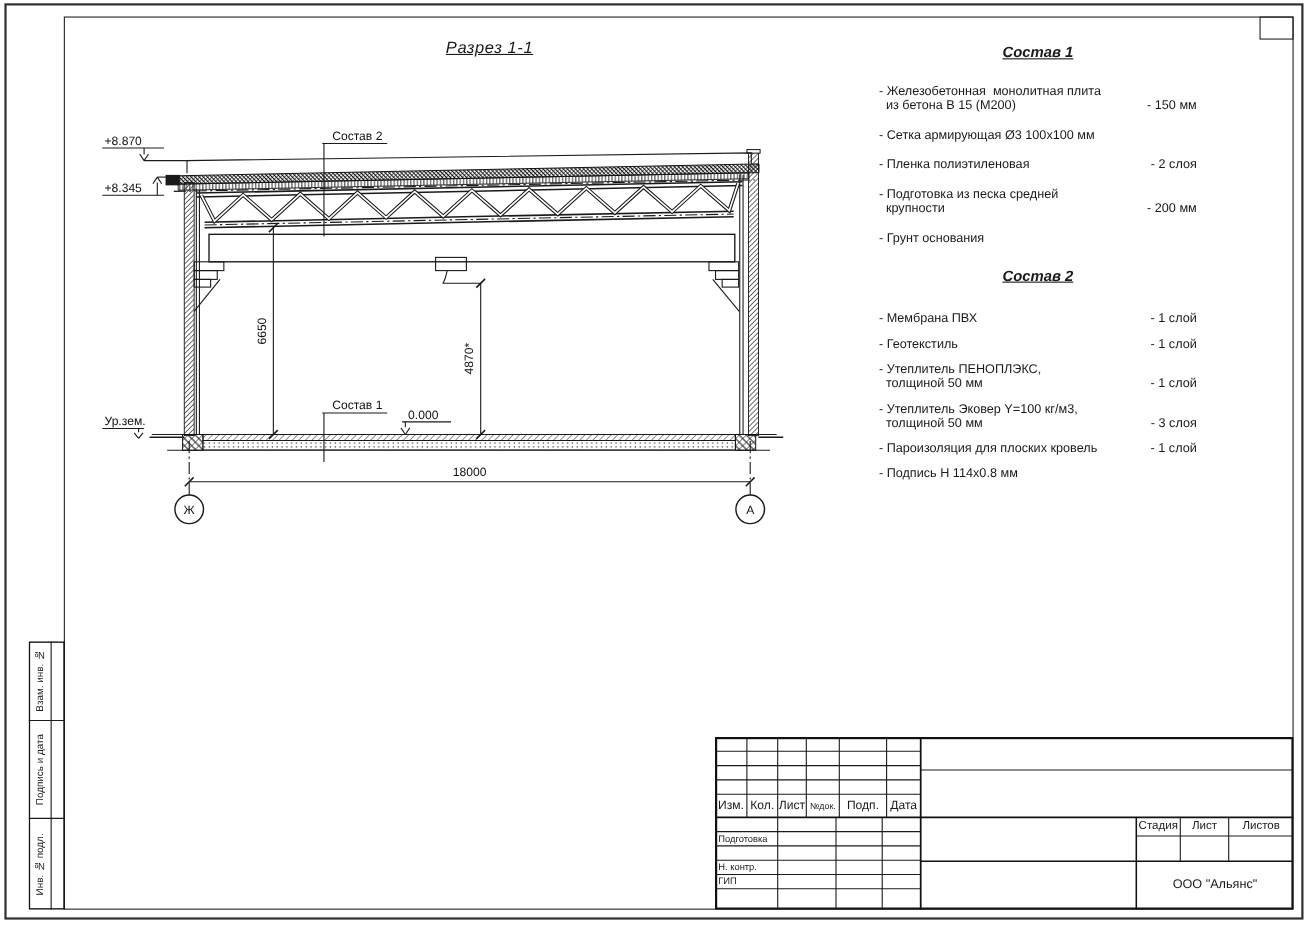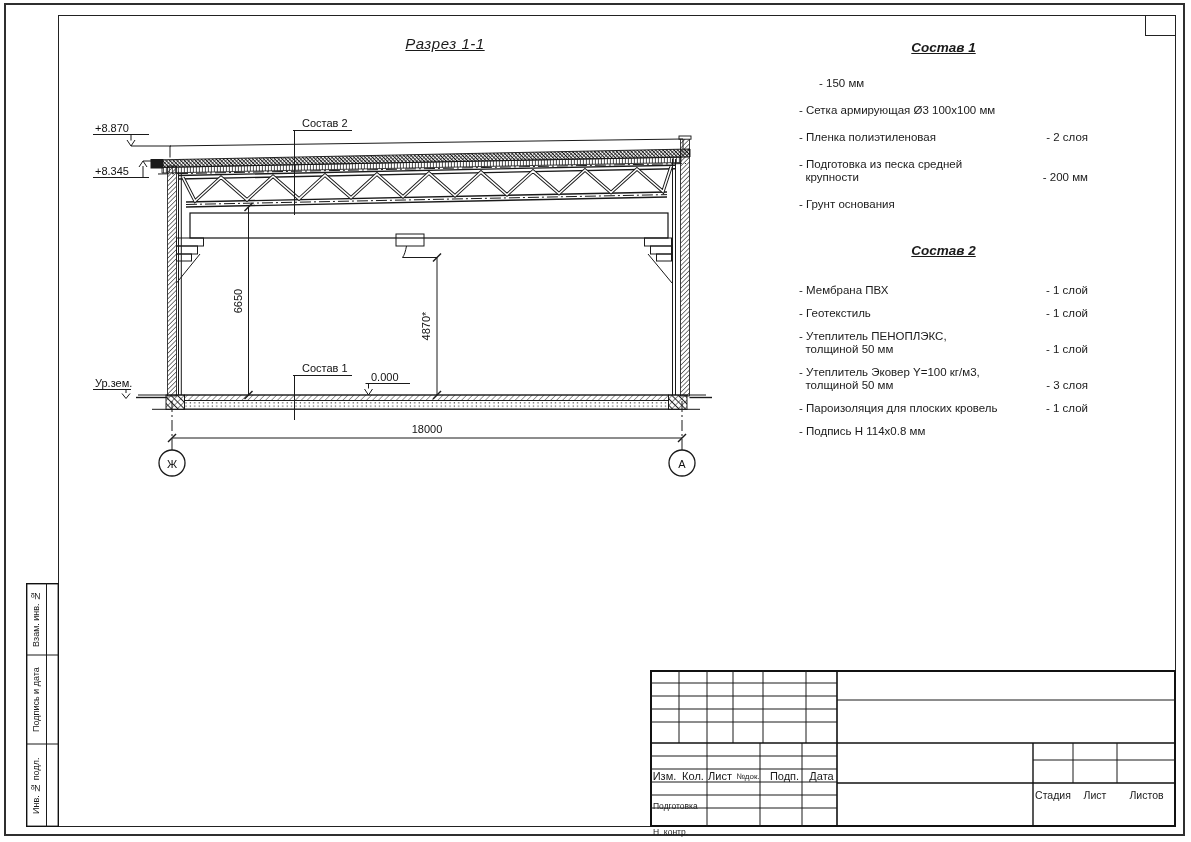--- a/index.html
+++ b/index.html
@@ -22,21 +22,21 @@
              font-size:11.5px;line-height:13px;}
   .s1 .list-item{margin-bottom:14px;}
   .s2 .list-item{margin-bottom:10px;}
   .item-name{white-space:pre-wrap;}
   .item-value{white-space:nowrap;margin-left:20px;}
 
   
   .titleblock{left:650px;top:670px;width:526px;height:157px;}
   .tb-grid{position:absolute;left:0;top:0;width:526px;height:157px;}
   .tb-text{position:absolute;display:flex;align-items:center;justify-content:center;
-           font-size:11px;line-height:1;margin-top:44px;}
+           font-size:11px;line-height:1;}
   .tb-left{justify-content:flex-start;padding-left:3px;box-sizing:border-box;}
 
   
   .margin-strip{left:26px;top:583px;width:33px;height:244px;}
   .strip-grid{position:absolute;left:0;top:0;width:33px;height:244px;}
   .strip-label{position:absolute;left:0;width:20px;display:flex;align-items:center;justify-content:center;
                writing-mode:vertical-rl;transform:rotate(180deg);font-size:9px;white-space:nowrap;}
 
   svg line,svg path,svg polyline,svg rect,svg circle{vector-effect:none;}
   .thin{stroke:#1a1a1a;stroke-width:1;fill:none;}
@@ -215,20 +215,22 @@
     </g>
     <g>
       <circle cx="682" cy="463" r="13" fill="#fff" stroke="#1a1a1a" stroke-width="1.3"></circle>
       <text class="dtxt" x="682" y="467.5" text-anchor="middle" font-size="12.5">А</text>
     </g>
   </svg>
 
   <div class="list-panel s1 abs" style="left:799px;top:40px">
     <div class="list-heading">Состав 1</div>
     <div class="list-item">
+      <span class="item-name">- Железобетонная  монолитная плита
+  из бетона В 15 (М200)</span>
       <span class="item-value">- 150 мм</span>
     </div>
     <div class="list-item">
       <span class="item-name">- Сетка армирующая Ø3 100х100 мм</span>
       <span class="item-value"></span>
     </div>
     <div class="list-item">
       <span class="item-name">- Пленка полиэтиленовая</span>
       <span class="item-value">- 2 слоя</span>
     </div>

